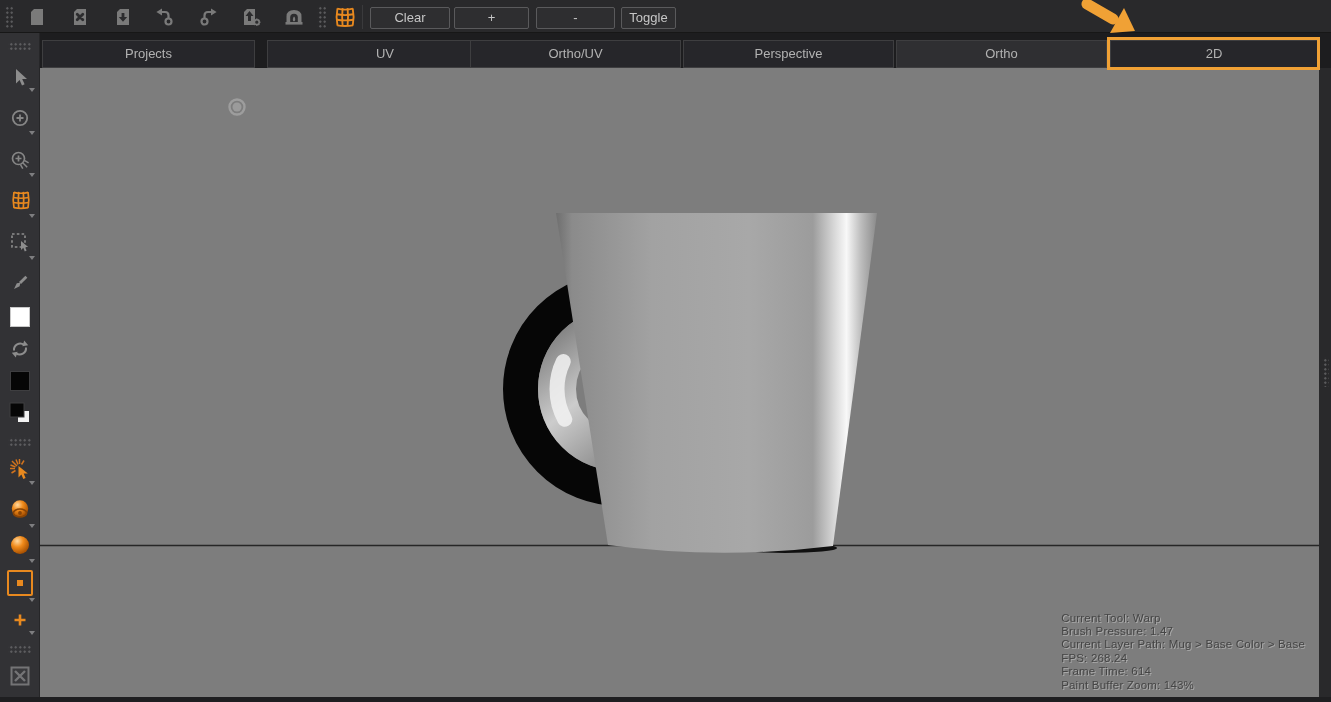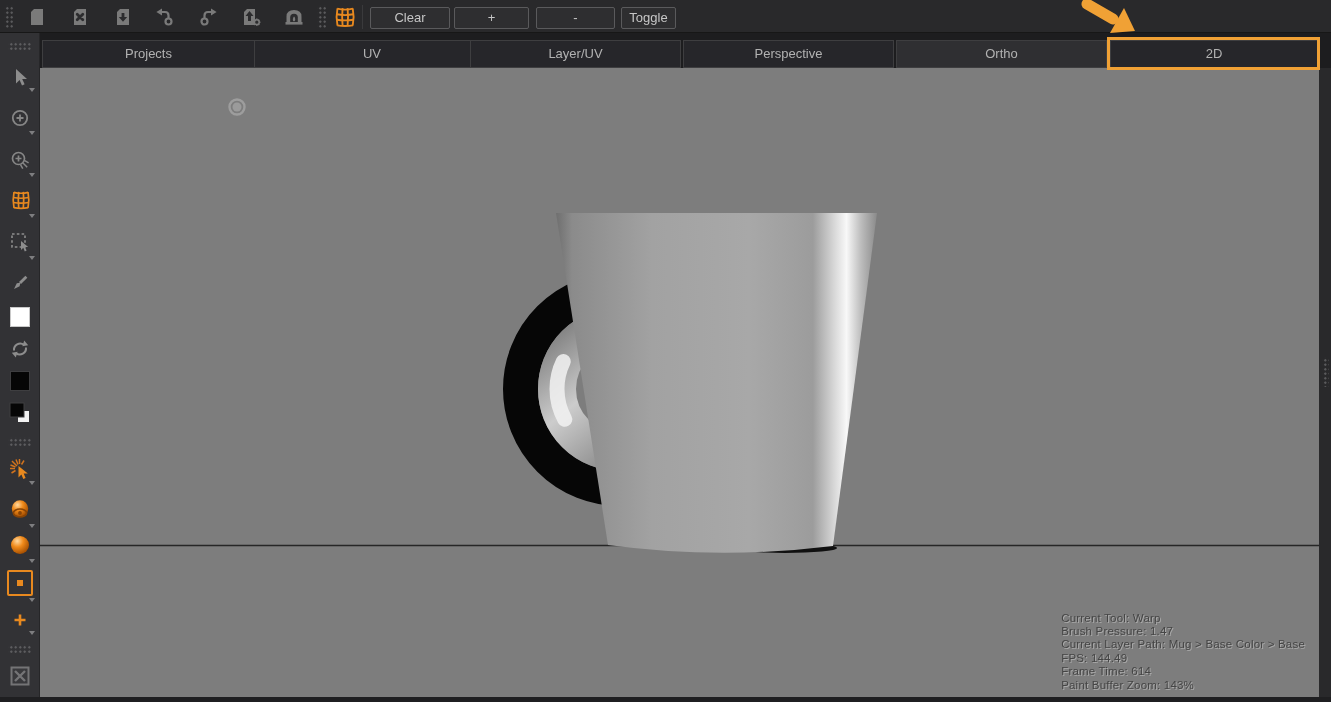--- a/index.html
+++ b/index.html
@@ -138,22 +138,22 @@
     <div class="tsep" style="left:362px"></div>
 
     <button class="tbtn" style="left:370px;width:80px">Clear</button>
     <button class="tbtn" style="left:454px;width:75px">+</button>
     <button class="tbtn" style="left:536px;width:79px">-</button>
     <button class="tbtn" style="left:621px;width:55px">Toggle Grid</button>
   </header>
 
   <nav class="tabbar">
     <div class="tab" style="left:2px;width:213px">Projects</div>
-    <div class="tab" style="left:214px;width:236px">UV</div>
-    <div class="tab" style="left:430px;width:211px">Layer/UV</div>
+    <div class="tab" style="left:227px;width:236px">UV</div>
+    <div class="tab" style="left:430px;width:211px">Ortho/UV</div>
     <div class="tab" style="left:643px;width:211px">Perspective</div>
     <div class="tab active" style="left:856px;width:211px">Ortho</div>
     <div class="tab" style="left:1070px;width:208px">2D</div>
   </nav>
 
   <aside class="sidebar">
     <div class="grip-h" style="left:8px;top:8px"></div>
 
     <span class="sicon" style="left:9px;top:33px">
       <svg width="22" height="22" viewBox="0 0 22 22">
@@ -341,21 +341,21 @@
       <g>
         <circle cx="197" cy="39" r="7.5" fill="none" stroke="#a8a8a8" stroke-width="2.4" opacity="0.75"></circle>
         <circle cx="197" cy="39" r="4.5" fill="#9e9e9e" opacity="0.9"></circle>
       </g>
     </svg>
 
     <div class="status">
       <div>Current Tool: Warp</div>
       <div>Brush Pressure: 1.47</div>
       <div>Current Layer Path: Mug &gt; Base Color &gt; Base</div>
-      <div>FPS: 144.49</div>
+      <div>FPS: 268.24</div>
       <div>Frame Time: 614</div>
       <div>Paint Buffer Zoom: 143%</div>
     </div>
   </main>
 
   <div class="rstrip">
     <div class="grip-vr"></div>
   </div>
   <div class="bstrip"></div>
 

